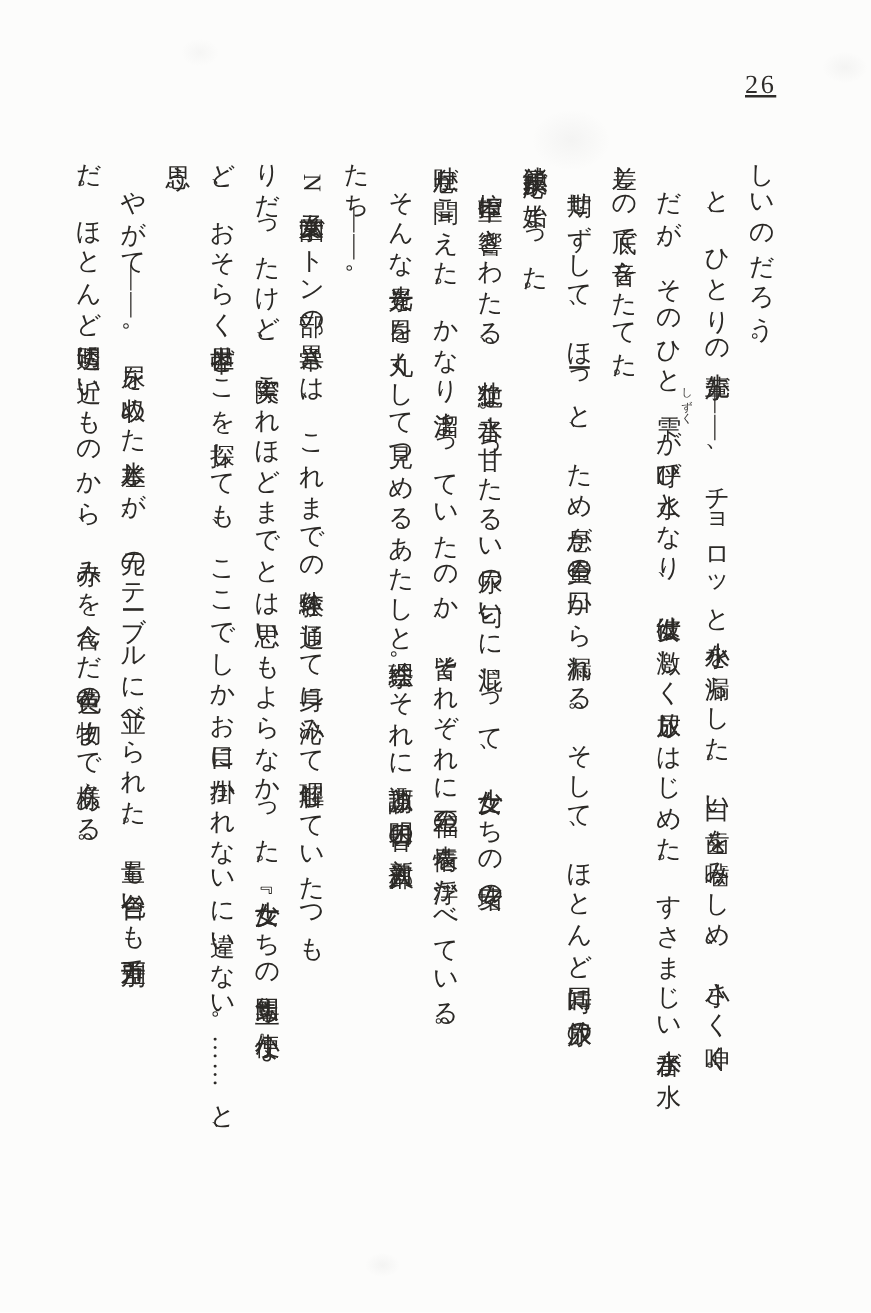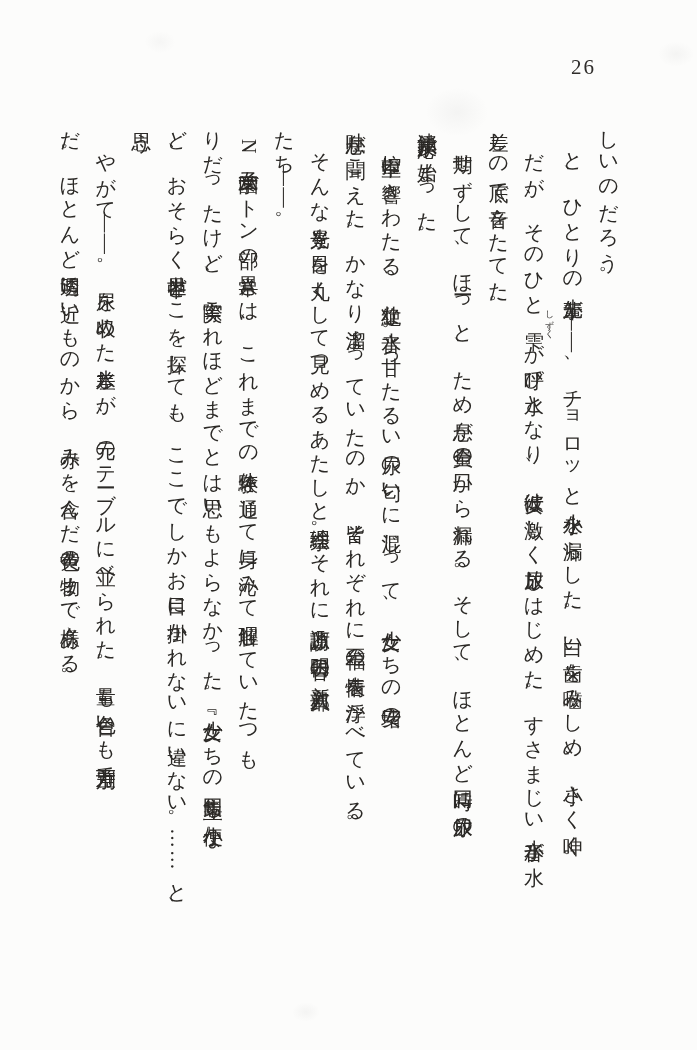--- a/index.html
+++ b/index.html
@@ -17,24 +17,25 @@
       radial-gradient(ellipse 22px 16px at 160px 42px,  rgba(90,90,90,0.04), rgba(90,90,90,0) 70%),
       radial-gradient(ellipse 26px 18px at 676px 54px,  rgba(90,90,90,0.05), rgba(90,90,90,0) 70%),
       radial-gradient(ellipse 20px 14px at 306px 1012px, rgba(90,90,90,0.05), rgba(90,90,90,0) 70%);
     overflow: hidden;
     font-family: "Liberation Serif", "DejaVu Serif", serif;
     color: #2b2926;
   }
   .page-number {
     position: absolute;
     top: 55px;
-    left: 571px;
+    left: 596px;
     font-size: 21px;
     letter-spacing: 2px;
     color: #2e2c2a;
+    text-decoration: underline;
   }
   .text-block {
     position: absolute;
     top: 117px;
     right: 71px;
     height: 912px;
     writing-mode: vertical-rl;
     -webkit-writing-mode: vertical-rl;
     text-orientation: mixed;
     font-size: 20px;

